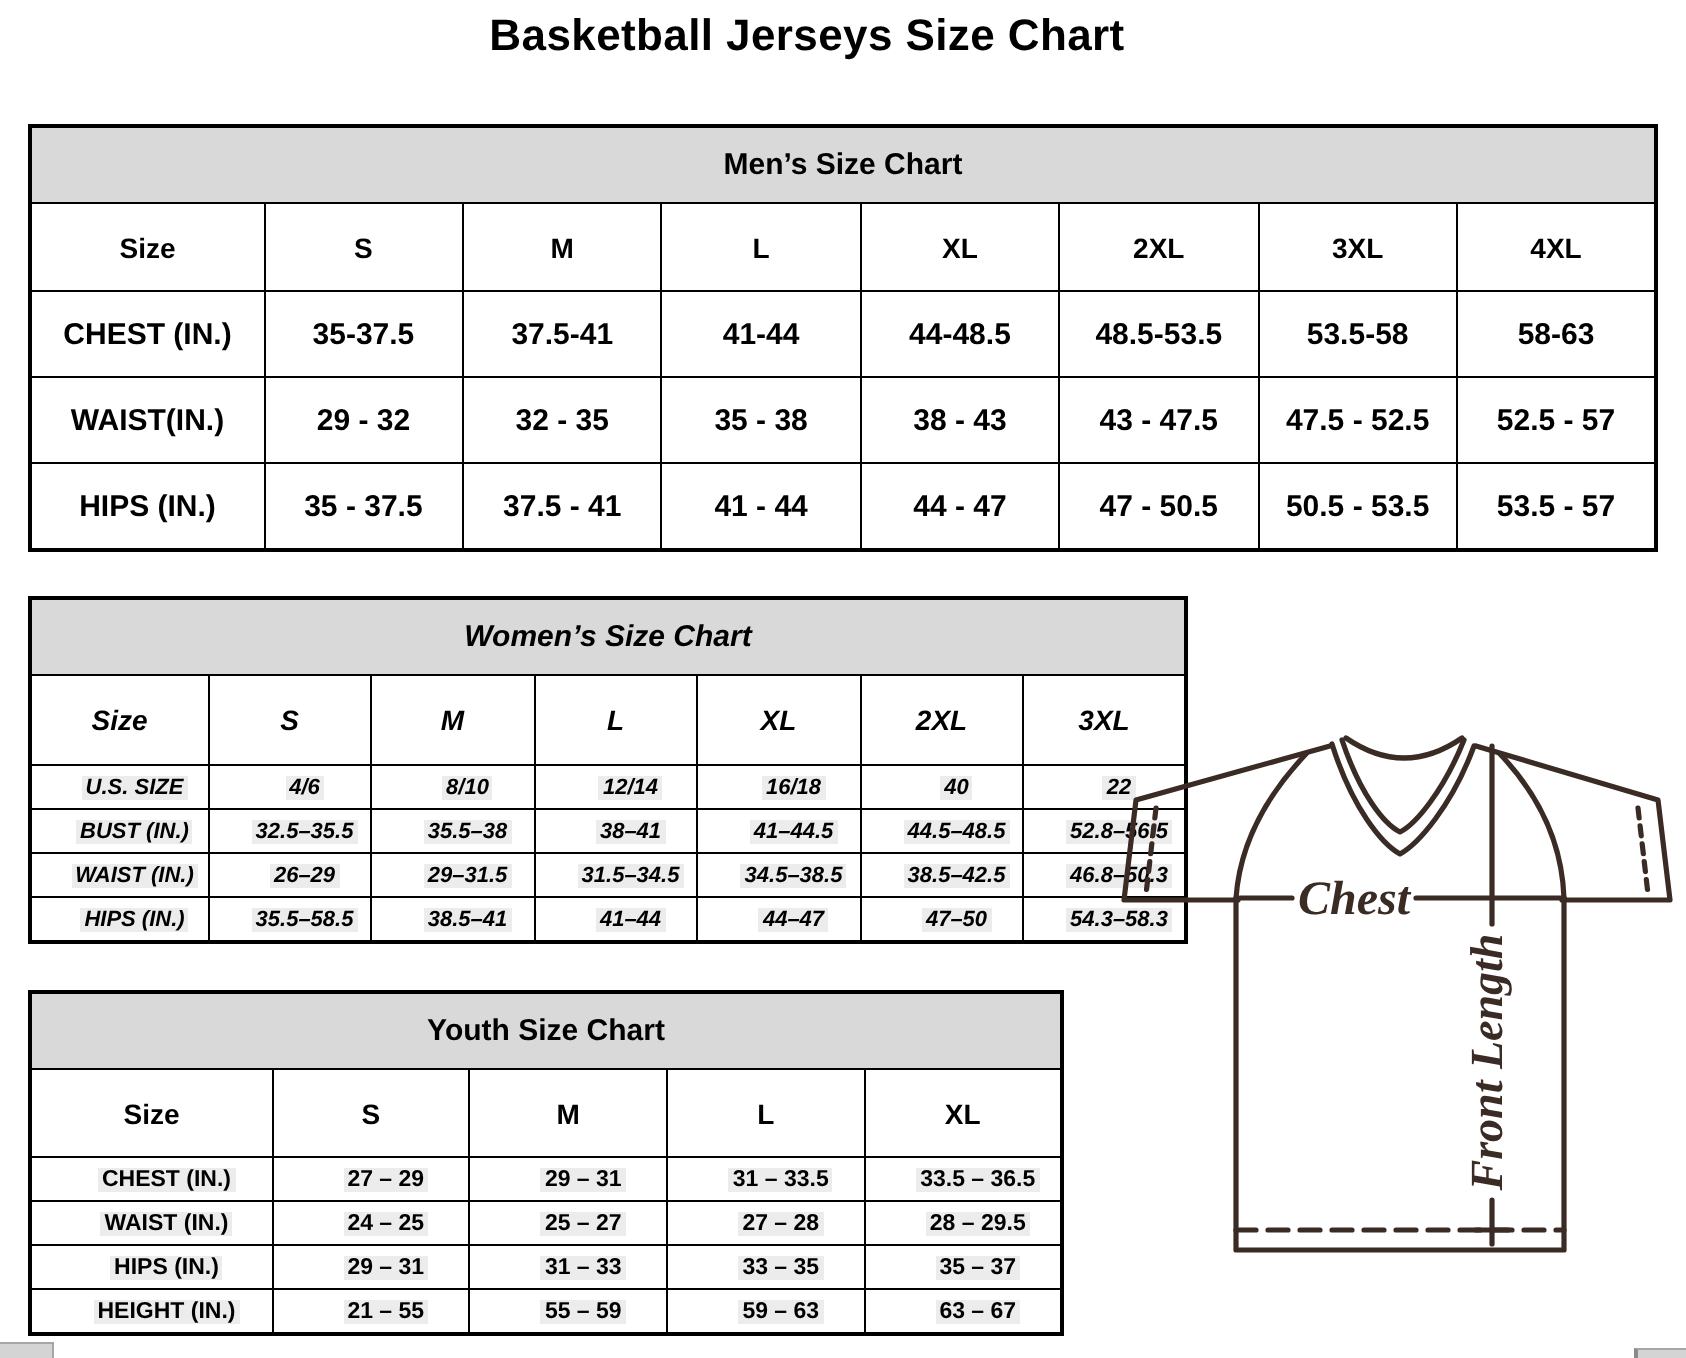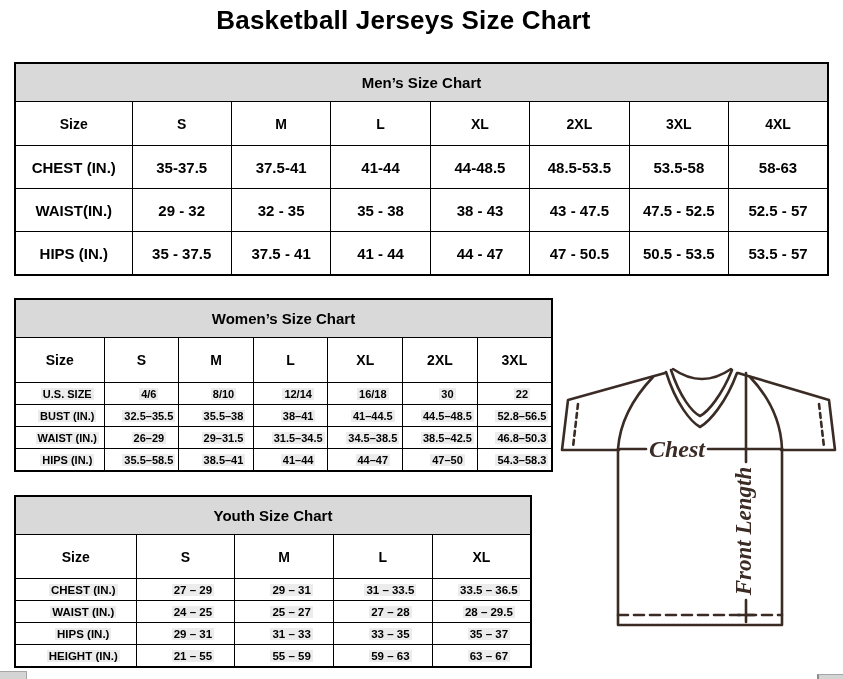--- a/index.html
+++ b/index.html
@@ -1,30 +1,30 @@
 <!DOCTYPE html>
 <html><head>
 <meta charset="utf-8">
 <style>
   html,body{margin:0;padding:0;background:#fff;}
   #canvas{position:relative;width:843px;height:679px;background:#fff;overflow:hidden;
           font-family:"Liberation Sans",sans-serif;}
   #title{position:absolute;top:5px;left:0;width:807px;text-align:center;
-         font-size:26px;font-weight:bold;color:#000;letter-spacing:0.2px;}
+         font-size:22px;font-weight:bold;color:#000;letter-spacing:0.2px;}
   table.size-table{position:absolute;border-collapse:collapse;table-layout:fixed;
          background:#fff;text-align:center;font-weight:bold;color:#000;
          border:2px solid #000;}
   table.size-table td{border:1.5px solid #000;overflow:hidden;white-space:nowrap;padding:0;}
   tr.title-row td{background:#d9d9d9;height:37px;font-size:15px;}
   tr.head-row td{font-size:14px;}
   #mens{left:14px;top:62px;width:815px;}
   #mens tr.head-row td{height:43px;}
   #mens tr.data-row td{height:42px;font-size:15px;}
   #mens col.col-label{width:117px;}
-  #womens{left:14px;top:298px;width:539px;}
+  #womens{left:14px;top:298px;width:580px;font-style:italic;}
   #womens tr.head-row td{height:44px;}
   #womens tr.data-row td{height:21px;font-size:11px;}
   #womens col.col-label{width:89px;}
   #youth{left:14px;top:495px;width:518px;}
   #youth tr.head-row td{height:43px;}
   #youth tr.data-row td{height:21px;font-size:11.5px;}
   #youth col.col-label{width:121px;}
   .hl{background:#ececec;padding:0 2px;margin-left:15px;}
   #jersey{position:absolute;left:556px;top:358px;width:285px;height:280px;}
   .diagram-text{font-family:"Liberation Serif","DejaVu Serif",serif;
@@ -119,21 +119,21 @@
           <td>XL</td>
           <td>2XL</td>
           <td>3XL</td>
         </tr>
         <tr class="data-row">
           <td><span class="hl">U.S. SIZE</span></td>
           <td><span class="hl">4/6</span></td>
           <td><span class="hl">8/10</span></td>
           <td><span class="hl">12/14</span></td>
           <td><span class="hl">16/18</span></td>
-          <td><span class="hl">30</span></td>
+          <td><span class="hl">40</span></td>
           <td><span class="hl">22</span></td>
         </tr>
         <tr class="data-row">
           <td><span class="hl">BUST (IN.)</span></td>
           <td><span class="hl">32.5–35.5</span></td>
           <td><span class="hl">35.5–38</span></td>
           <td><span class="hl">38–41</span></td>
           <td><span class="hl">41–44.5</span></td>
           <td><span class="hl">44.5–48.5</span></td>
           <td><span class="hl">52.8–56.5</span></td>

